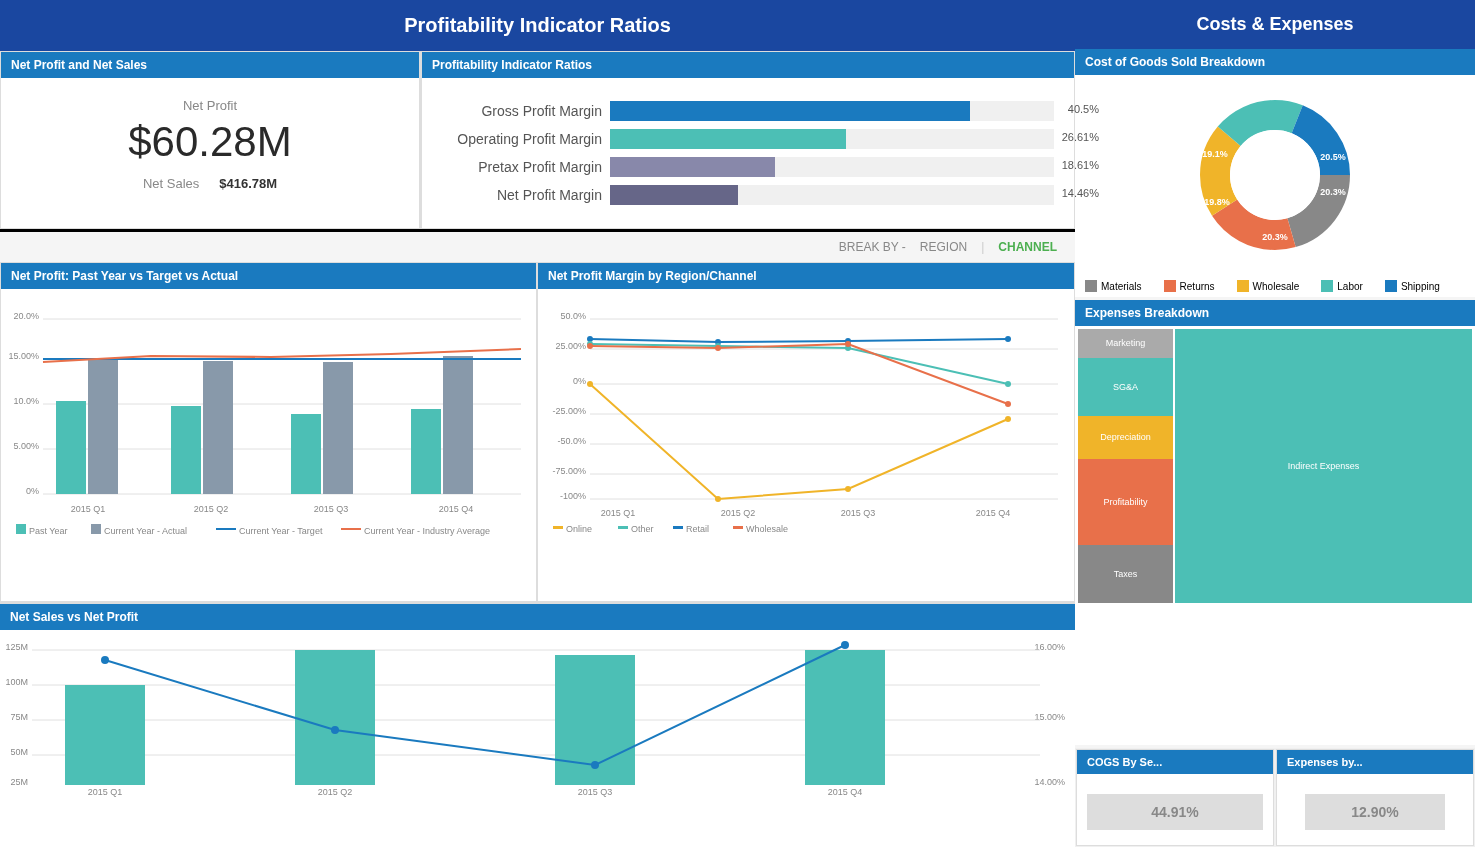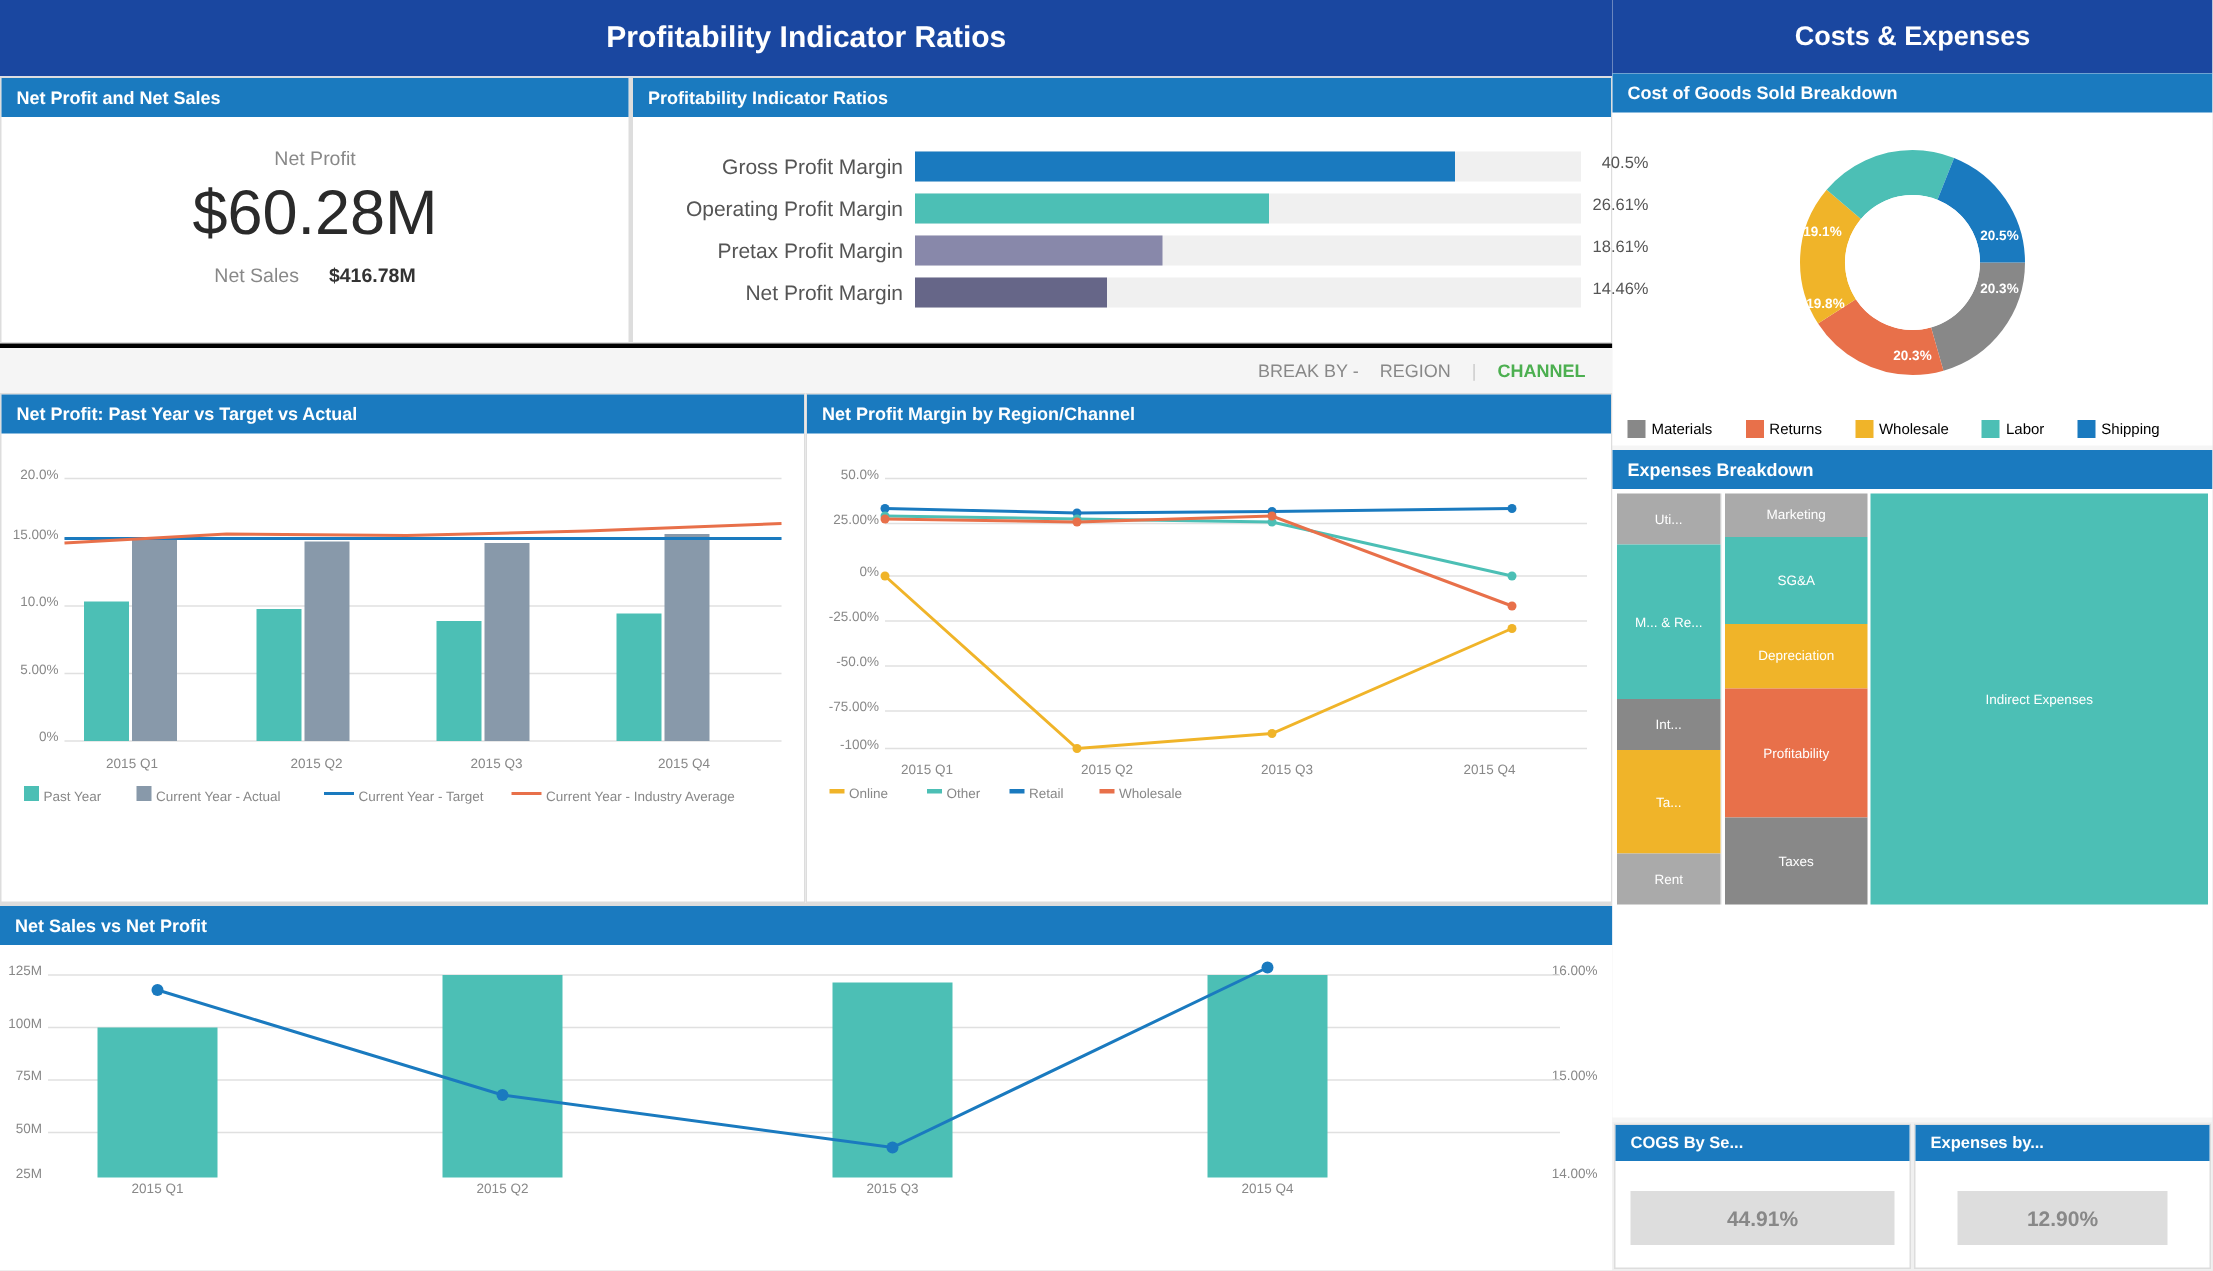--- a/index.html
+++ b/index.html
@@ -336,27 +336,20 @@
         </div>
       </div>
     </div>
 
     <div style="background:white; margin-top:3px; flex:1;">
       <div class="section-header">
         <span>Expenses Breakdown</span>
       </div>
       <div style="height:280px; display:flex; padding:3px; gap:2px;">
 
-        <div style="flex:0 0 70px; display:flex; flex-direction:column; height:100%; border-right:1px solid #eee;">
-          <div style="flex:1; background:#aaaaaa; display:flex; align-items:center; justify-content:center; font-size:9px; color:white; overflow:hidden;">Uti...</div>
-          <div style="flex:3; background:#4cbfb5; display:flex; align-items:center; justify-content:center; font-size:9px; color:white; overflow:hidden;">M... &amp; Re...</div>
-          <div style="flex:1; background:#888888; display:flex; align-items:center; justify-content:center; font-size:9px; color:white; overflow:hidden;">Int...</div>
-          <div style="flex:2; background:#f0b429; display:flex; align-items:center; justify-content:center; font-size:9px; color:white; overflow:hidden;">Ta...</div>
-          <div style="flex:1; background:#aaaaaa; display:flex; align-items:center; justify-content:center; font-size:9px; color:white; overflow:hidden;">Rent</div>
-        </div>
 
         <div style="flex:0 0 95px; display:flex; flex-direction:column; height:100%;">
           <div style="flex:1; background:#aaaaaa; display:flex; align-items:center; justify-content:center; font-size:9px; color:white; overflow:hidden;">Marketing</div>
           <div style="flex:2; background:#4cbfb5; display:flex; align-items:center; justify-content:center; font-size:9px; color:white; overflow:hidden;">SG&amp;A</div>
           <div style="flex:1.5; background:#f0b429; display:flex; align-items:center; justify-content:center; font-size:9px; color:white; overflow:hidden;">Depreciation</div>
           <div style="flex:3; background:#e8704a; display:flex; align-items:center; justify-content:center; font-size:9px; color:white; overflow:hidden;">Profitability</div>
           <div style="flex:2; background:#888888; display:flex; align-items:center; justify-content:center; font-size:9px; color:white; overflow:hidden;">Taxes</div>
         </div>
 
         <div style="flex:1; display:flex; flex-direction:column; height:100%;">

